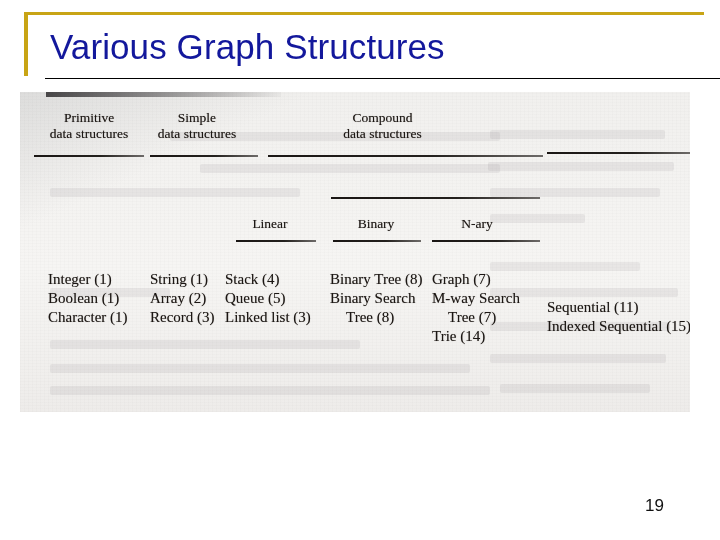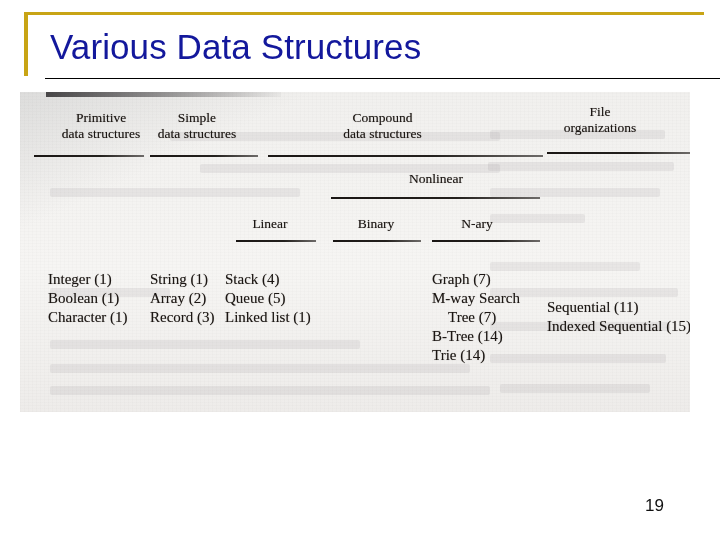--- a/index.html
+++ b/index.html
@@ -141,21 +141,21 @@
     font-size: 17px;
     color: #111111;
   }
 </style>
 </head>
 <body>
 
 <div id="slide-title-block">
   <div id="title-accent-top"></div>
   <div id="title-accent-left"></div>
-  <div id="page-title">Various Data Structures</div>
+  <div id="page-title">Various Graph Structures</div>
 </div>
 <div id="title-rule"></div>
 
 <div id="figure-scan">
   <div id="scan-grain"></div>
   <div id="scan-smudge"></div>
 
   <div class="ghost-line" style="left:150px; top:40px; width:330px;"></div>
   <div class="ghost-line" style="left:470px; top:38px; width:175px;"></div>
   <div class="ghost-line" style="left:180px; top:72px; width:300px;"></div>
@@ -166,45 +166,40 @@
   <div class="ghost-line" style="left:30px;  top:196px; width:120px;"></div>
   <div class="ghost-line" style="left:470px; top:170px; width:150px;"></div>
   <div class="ghost-line" style="left:470px; top:196px; width:188px;"></div>
   <div class="ghost-line" style="left:30px;  top:248px; width:310px;"></div>
   <div class="ghost-line" style="left:470px; top:230px; width:180px;"></div>
   <div class="ghost-line" style="left:30px;  top:272px; width:420px;"></div>
   <div class="ghost-line" style="left:470px; top:262px; width:176px;"></div>
   <div class="ghost-line" style="left:30px;  top:294px; width:440px;"></div>
   <div class="ghost-line" style="left:480px; top:292px; width:150px;"></div>
 
-  <div class="fig-label two-line" style="left:26px; top:18px; width:110px;">
+  <div class="fig-label two-line" style="left:14px; top:18px; width:110px;">
     <span>Primitive</span><br>
     <span>data structures</span>
   </div>
   <div class="fig-rule" style="left:14px; top:63px; width:110px;"></div>
 
   <div class="fig-label two-line" style="left:122px; top:18px; width:110px;">
     <span>Simple</span><br>
     <span>data structures</span>
   </div>
   <div class="fig-rule" style="left:130px; top:63px; width:108px;"></div>
 
   <div class="fig-label two-line" style="left:275px; top:18px; width:175px;">
     <span>Compound</span><br>
     <span>data structures</span>
   </div>
   <div class="fig-rule" style="left:248px; top:63px; width:275px;"></div>
 
-  <div class="fig-label two-line" style="left:505px; top:12px; width:150px;">
-    <span>File</span><br>
-    <span>organizations</span>
-  </div>
   <div class="fig-rule" style="left:527px; top:60px; width:143px;"></div>
 
-  <div class="fig-label" style="left:346px; top:79px; width:140px;"><span>Nonlinear</span></div>
   <div class="fig-rule" style="left:311px; top:105px; width:209px;"></div>
 
   <div class="fig-label" style="left:205px; top:124px; width:90px;"><span>Linear</span></div>
   <div class="fig-rule" style="left:216px; top:148px; width:80px;"></div>
 
   <div class="fig-label" style="left:311px; top:124px; width:90px;"><span>Binary</span></div>
   <div class="fig-rule" style="left:313px; top:148px; width:88px;"></div>
 
   <div class="fig-label" style="left:412px; top:124px; width:90px;"><span>N-ary</span></div>
   <div class="fig-rule" style="left:412px; top:148px; width:108px;"></div>
@@ -217,29 +212,33 @@
 
   <div class="fig-col" style="left:130px; top:178px;">
     <span class="leaf">String (1)</span>
     <span class="leaf">Array (2)</span>
     <span class="leaf">Record (3)</span>
   </div>
 
   <div class="fig-col" style="left:205px; top:178px;">
     <span class="leaf">Stack (4)</span>
     <span class="leaf">Queue (5)</span>
-    <span class="leaf">Linked list (1)</span>
-  </div>
-
+    <span class="leaf">Linked list (3)</span>
+  </div>
+
+  <div class="fig-col" style="left:310px; top:178px;">
+    <span class="leaf">Binary Tree (8)</span>
+    <span class="leaf">Binary Search</span>
+    <span class="leaf indent">Tree (8)</span>
+  </div>
 
   <div class="fig-col" style="left:412px; top:178px;">
     <span class="leaf">Graph (7)</span>
     <span class="leaf">M-way Search</span>
     <span class="leaf indent">Tree (7)</span>
-    <span class="leaf">B-Tree (14)</span>
     <span class="leaf">Trie (14)</span>
   </div>
 
   <div class="fig-col" style="left:527px; top:178px;margin-top:28px;">
     <span class="leaf">Sequential (11)</span>
     <span class="leaf">Indexed Sequential (15)</span>
   </div>
 </div>
 
 <div id="page-number">19</div>

